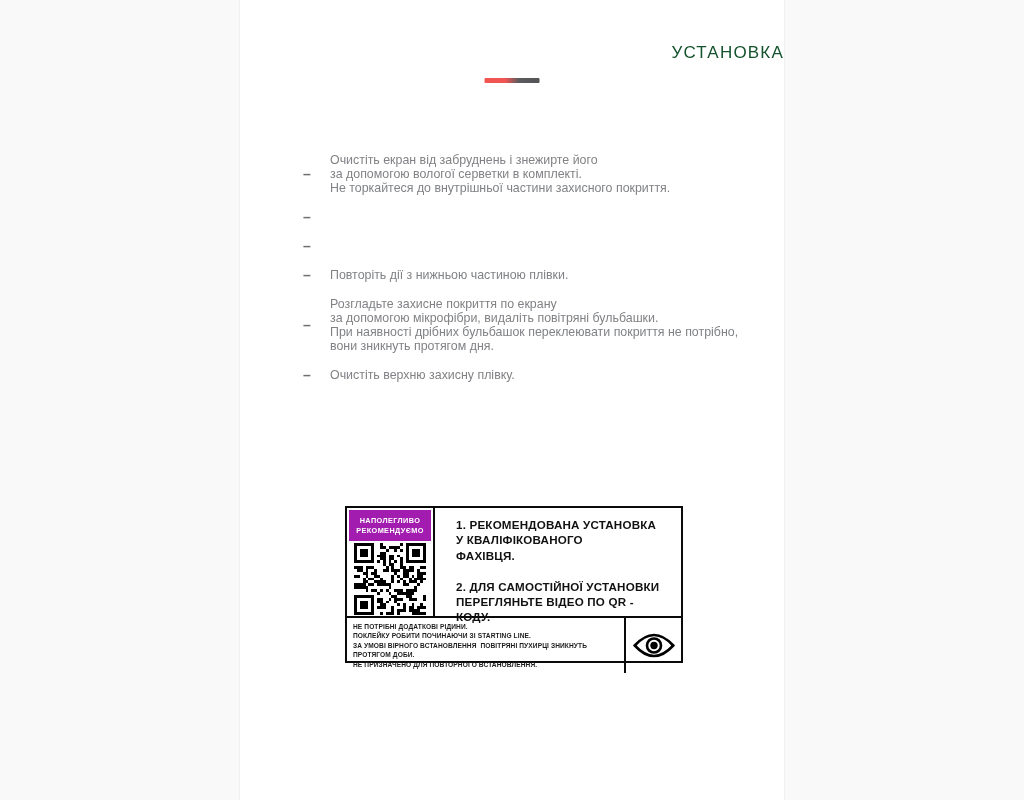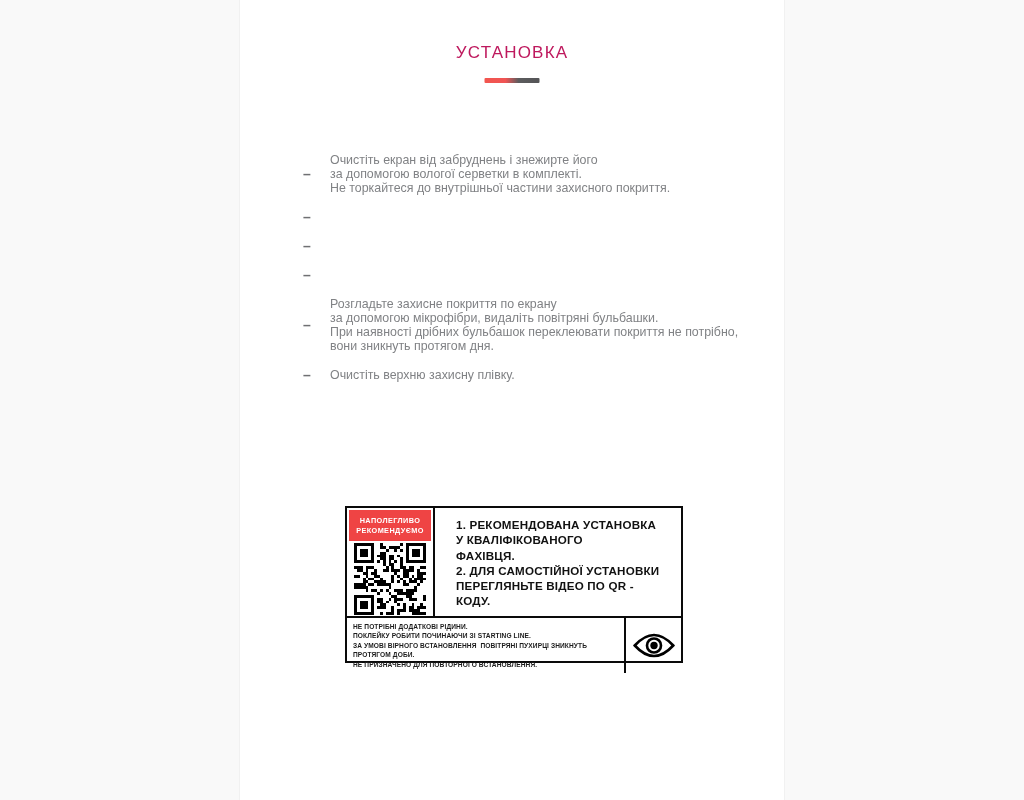--- a/index.html
+++ b/index.html
@@ -1,41 +1,41 @@
 <!DOCTYPE html>
 <html><head>
 <meta charset="utf-8">
 <style>
   * { margin:0; padding:0; box-sizing:border-box; }
   html,body { width:1024px; height:800px; }
   body { background:#f9f9f9; font-family:"Liberation Sans", sans-serif; }
   .stage { position:relative; width:1024px; height:800px; overflow:hidden; }
   .content { position:absolute; left:239px; top:0; width:546px; height:800px;
              background:#ffffff; border-left:1px solid #f1f1f1; border-right:1px solid #f1f1f1; }
-  .page-title { position:absolute; top:43px; left:0; width:100%; text-align:center;
-                font-size:17px; font-weight:500; color:#be185d; letter-spacing:1.2px; }
+  .page-title { position:absolute; top:43px; left:0; width:100%; text-align:right;
+                font-size:17px; font-weight:500; color:#14532d; letter-spacing:1.2px; }
   .title-bar { position:absolute; top:78px; left:50%; transform:translateX(-50%);
                width:55px; height:5px; border-radius:1px;
                background:linear-gradient(90deg,#f2564f 0%,#f05454 38%,#5c5c5e 62%,#545456 100%); }
   .instructions { position:absolute; left:63px; top:153px; width:475px; }
   .instr-item { display:flex; align-items:center; margin-bottom:15px; }
   .dash { width:27px; flex:0 0 27px; font-weight:bold; color:#6f7073; font-size:14px; line-height:14px; }
   .instr-text { font-size:12.4px; line-height:14px; color:#808285; white-space:pre-line; }
   .rec-box { position:absolute; left:105px; top:506px; width:338px; height:157px;
              border:2px solid #0a0a0a; background:#fff; display:flex; flex-direction:column; }
   .rec-top { height:110px; display:flex; border-bottom:2px solid #0a0a0a; }
   .rec-left { width:88px; flex:0 0 88px; border-right:2px solid #0a0a0a; padding:2px; overflow:hidden; }
-  .rec-header { background:#ef4444; color:#ffffff; font-weight:bold; font-size:7.3px;
+  .rec-header { background:#a21caf; color:#ffffff; font-weight:bold; font-size:7.3px;
                 line-height:9.5px; letter-spacing:0.4px; text-align:center; padding:6px 1px;
                 white-space:pre-line; }
   .qr { display:block; width:72px; height:72px; margin:2px auto 0; }
   .rec-right { flex:1; padding:9px 21px; }
   .rec-point { font-weight:bold; color:#111; font-size:11.6px; line-height:15.3px;
                letter-spacing:0.2px; white-space:pre-line; }
-  .rec-point + .rec-point { margin-top:0; }
+  .rec-point + .rec-point { margin-top:16px; }
   .rec-bottom { flex:1; display:flex; }
   .notes-cell { flex:1; border-right:2px solid #0a0a0a; padding:4px 6px; }
   .notes-text { font-weight:bold; color:#1c1c1c; font-size:6.6px; line-height:9.4px;
                 letter-spacing:0.1px; white-space:pre-wrap; }
   .eye-cell { width:55px; flex:0 0 55px; display:flex; align-items:center; justify-content:center; }
   .eye-icon svg { display:block; }
 </style>
 </head>
 <body>
 
@@ -53,20 +53,21 @@
 Не торкайтеся до внутрішньої частини захисного покриття.</div>
       </div>
       <div class="instr-item">
         <div class="dash">–</div>
       </div>
       <div class="instr-item">
         <div class="dash">–</div>
       </div>
       <div class="instr-item">
         <div class="dash">–</div>
+        <div class="instr-text">Повторіть дії з нижньою частиною плівки.</div>
       </div>
       <div class="instr-item">
         <div class="dash">–</div>
         <div class="instr-text">Розгладьте захисне покриття по екрану
 за допомогою мікрофібри, видаліть повітряні бульбашки.
 При наявності дрібних бульбашок переклеювати покриття не потрібно,
 вони зникнуть протягом дня.</div>
       </div>
       <div class="instr-item">
         <div class="dash">–</div>

